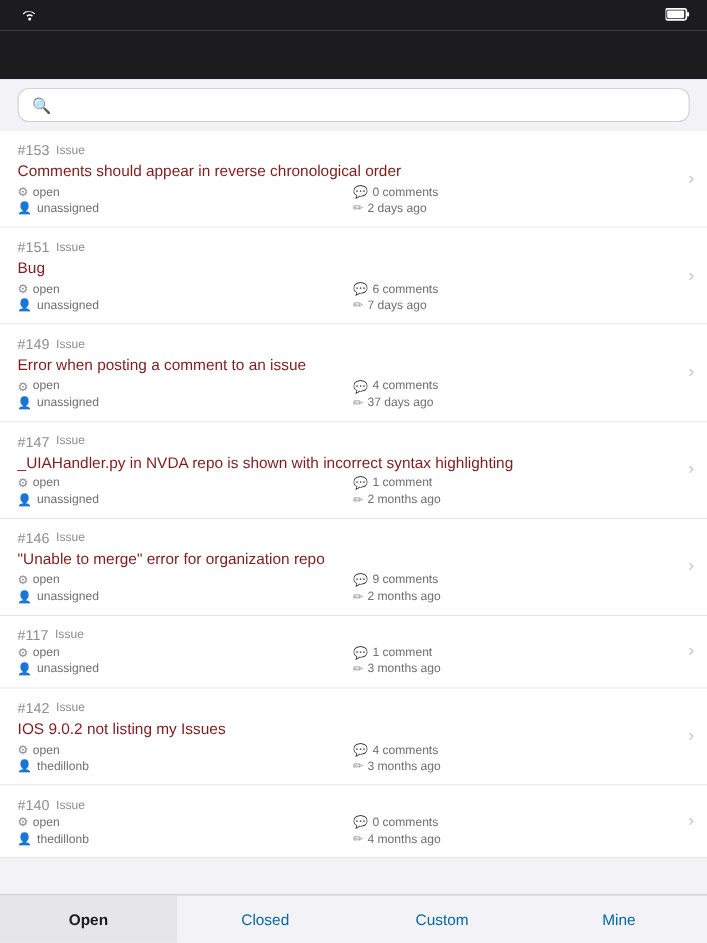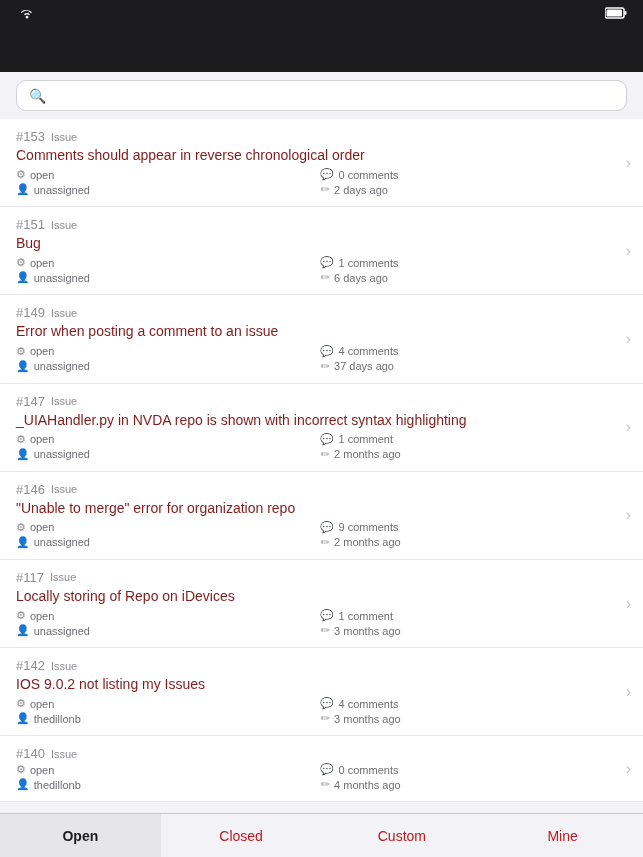--- a/index.html
+++ b/index.html
@@ -161,21 +161,21 @@
       border-top: 1px solid #c6c6c8;
       display: flex;
       height: 44px;
     }
     .tab-item {
       flex: 1;
       display: flex;
       align-items: center;
       justify-content: center;
       font-size: 14px;
-      color: #b91c1c;
+      color: #0369a1;
       cursor: pointer;
       border: none;
       background: none;
     }
     .tab-item.active {
       background: #e5e5ea;
       color: #1c1c1e;
       font-weight: 600;
     }
 
@@ -260,29 +260,29 @@
         <span class="issue-type-label">Issue</span>
       </div>
       <div class="issue-title">Bug</div>
       <div class="issue-meta">
         <div class="meta-item">
           <span class="meta-icon">⚙</span>
           <span>open</span>
         </div>
         <div class="meta-item">
           <span class="meta-icon">💬</span>
-          <span>1 comments</span>
-        </div>
-        <div class="meta-item">
-          <span class="meta-icon">👤</span>
-          <span>unassigned</span>
-        </div>
-        <div class="meta-item">
-          <span class="meta-icon">✏</span>
-          <span>6 days ago</span>
+          <span>6 comments</span>
+        </div>
+        <div class="meta-item">
+          <span class="meta-icon">👤</span>
+          <span>unassigned</span>
+        </div>
+        <div class="meta-item">
+          <span class="meta-icon">✏</span>
+          <span>7 days ago</span>
         </div>
       </div>
     </div>
     <div class="issue-chevron">›</div>
   </div>
       <div class="issue-item">
     <div class="issue-left">
       <div class="issue-number-row">
         <span class="issue-number">#149</span>
         <span class="issue-type-label">Issue</span>
@@ -364,21 +364,20 @@
       </div>
     </div>
     <div class="issue-chevron">›</div>
   </div>
       <div class="issue-item">
     <div class="issue-left">
       <div class="issue-number-row">
         <span class="issue-number">#117</span>
         <span class="issue-type-label">Issue</span>
       </div>
-      <div class="issue-title">Locally storing of Repo on iDevices</div>
       <div class="issue-meta">
         <div class="meta-item">
           <span class="meta-icon">⚙</span>
           <span>open</span>
         </div>
         <div class="meta-item">
           <span class="meta-icon">💬</span>
           <span>1 comment</span>
         </div>
         <div class="meta-item">

